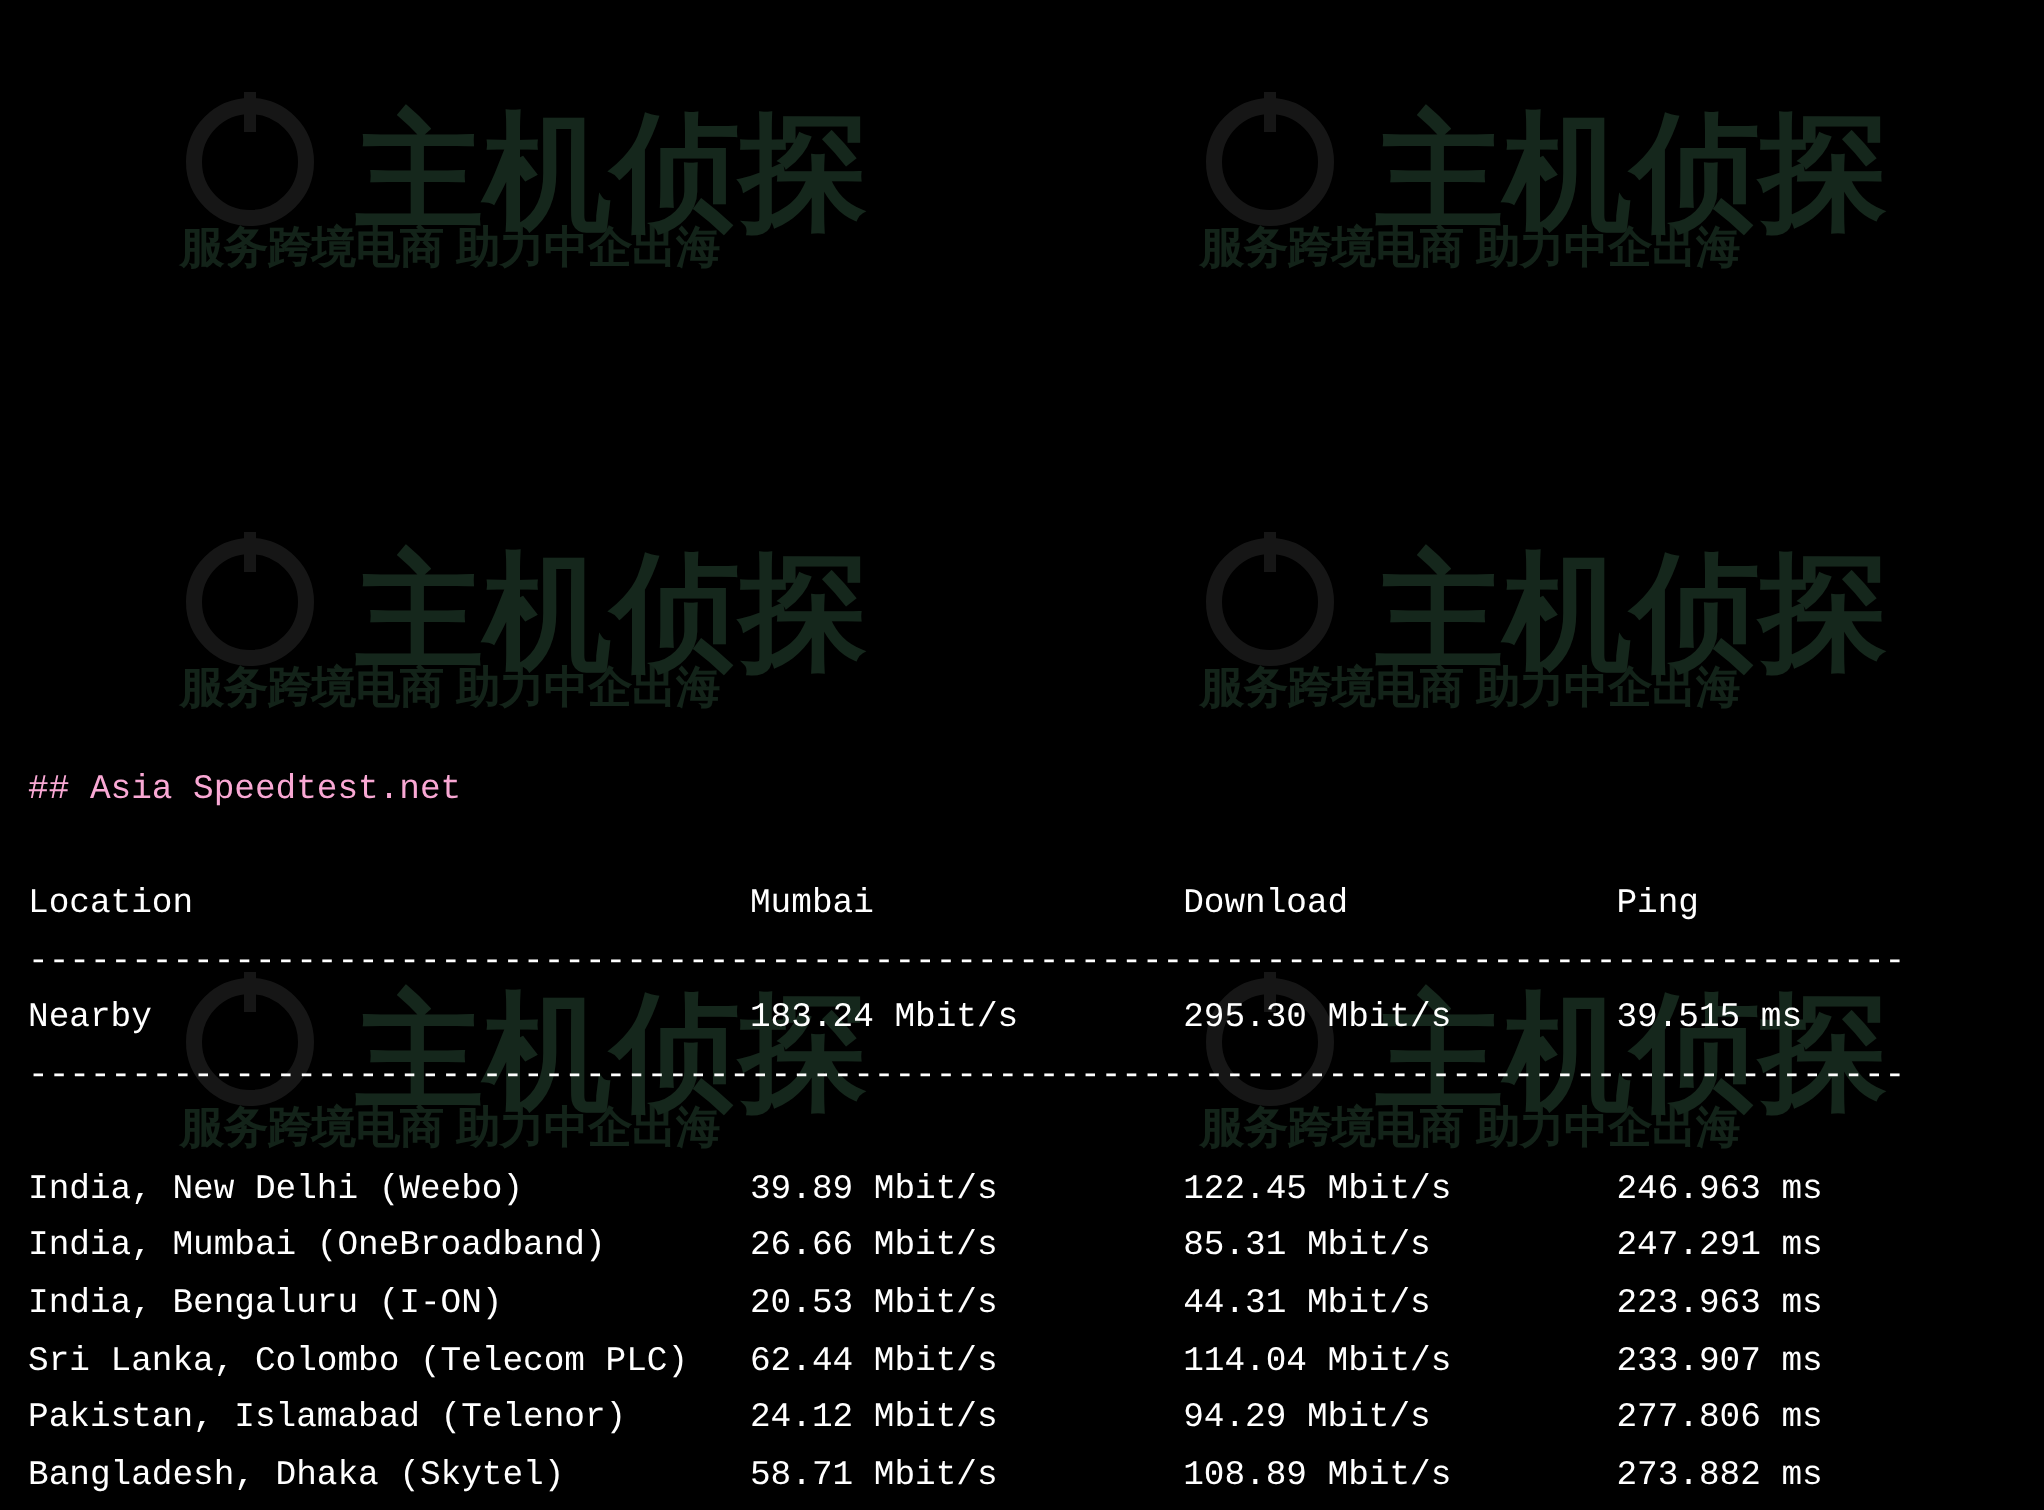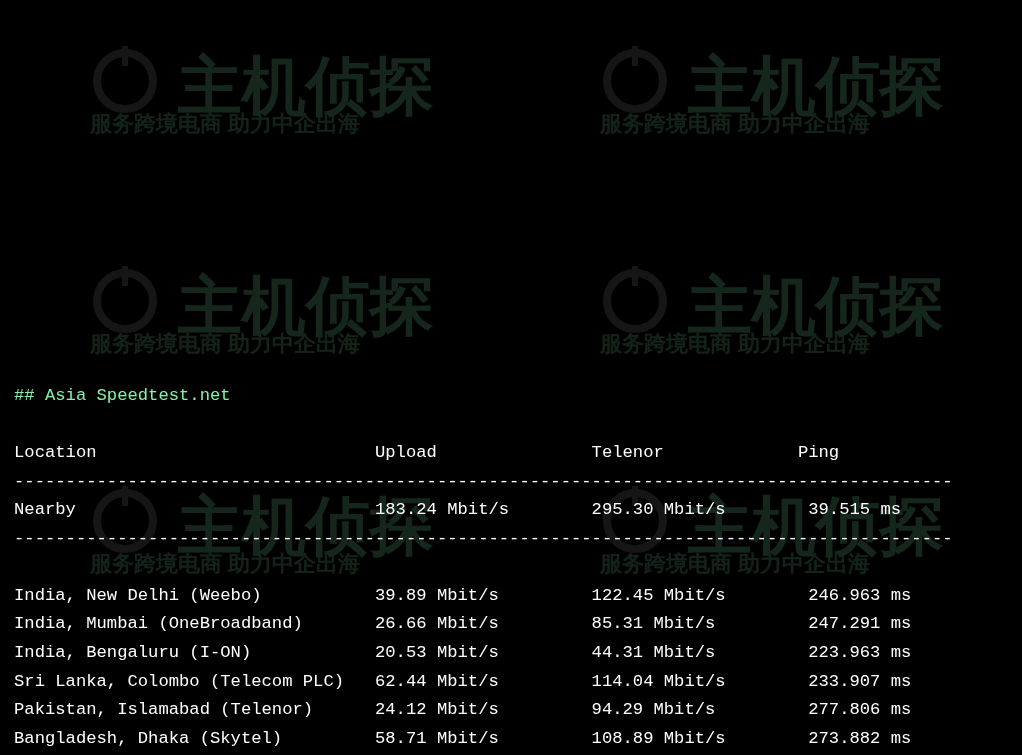--- a/index.html
+++ b/index.html
@@ -4,21 +4,21 @@
 <style>
   html,body{margin:0;padding:0;background:#000;color:#fff;width:1022px;height:755px;overflow:hidden}
   body{
     font-family:"Courier New",Consolas,monospace;
     font-size:17.2px;
     line-height:28.6px;
     white-space:pre;
     letter-spacing:0px;
   }
   .terminal{padding:10px 14px 0 14px;position:relative;z-index:2}
-  .title{color:#86efac}
+  .title{color:#f9a8d4}
   
   .wm{
     position:absolute;z-index:1;color:#86efac;opacity:0.16;font-family:"SimHei","Microsoft YaHei",sans-serif;
     font-size:64px;font-weight:700;pointer-events:none;user-select:none;white-space:nowrap;
   }
   .wm small{display:block;font-size:22px;opacity:0.9;margin-top:-6px}
   .wm svg{vertical-align:-8px}
 </style>
 </head>
 <body>
@@ -65,21 +65,21 @@
   <svg width="70" height="70">
       <circle cx="35" cy="35" r="28" fill="none" stroke="#888" stroke-width="8"></circle>
       <rect x="32" y="0" width="6" height="20" fill="#888"></rect>
     </svg>
   <span>主机侦探</span><small>服务跨境电商 助力中企出海</small>
 </div>
 
 <div class="terminal">
 <span class="title">## Asia Speedtest.net</span>
 
-<span id="hdr">Location                           Upload               Telenor             Ping          </span>
+<span id="hdr">Location                           Mumbai               Download             Ping          </span>
 <span id="div1">-------------------------------------------------------------------------------------------</span>
 <span id="nearby">Nearby                             183.24 Mbit/s        295.30 Mbit/s        39.515 ms     </span>
 <span id="div2">-------------------------------------------------------------------------------------------</span>
 <span id="body">
 India, New Delhi (Weebo)           39.89 Mbit/s         122.45 Mbit/s        246.963 ms    
 India, Mumbai (OneBroadband)       26.66 Mbit/s         85.31 Mbit/s         247.291 ms    
 India, Bengaluru (I-ON)            20.53 Mbit/s         44.31 Mbit/s         223.963 ms    
 Sri Lanka, Colombo (Telecom PLC)   62.44 Mbit/s         114.04 Mbit/s        233.907 ms    
 Pakistan, Islamabad (Telenor)      24.12 Mbit/s         94.29 Mbit/s         277.806 ms    
 Bangladesh, Dhaka (Skytel)         58.71 Mbit/s         108.89 Mbit/s        273.882 ms    

